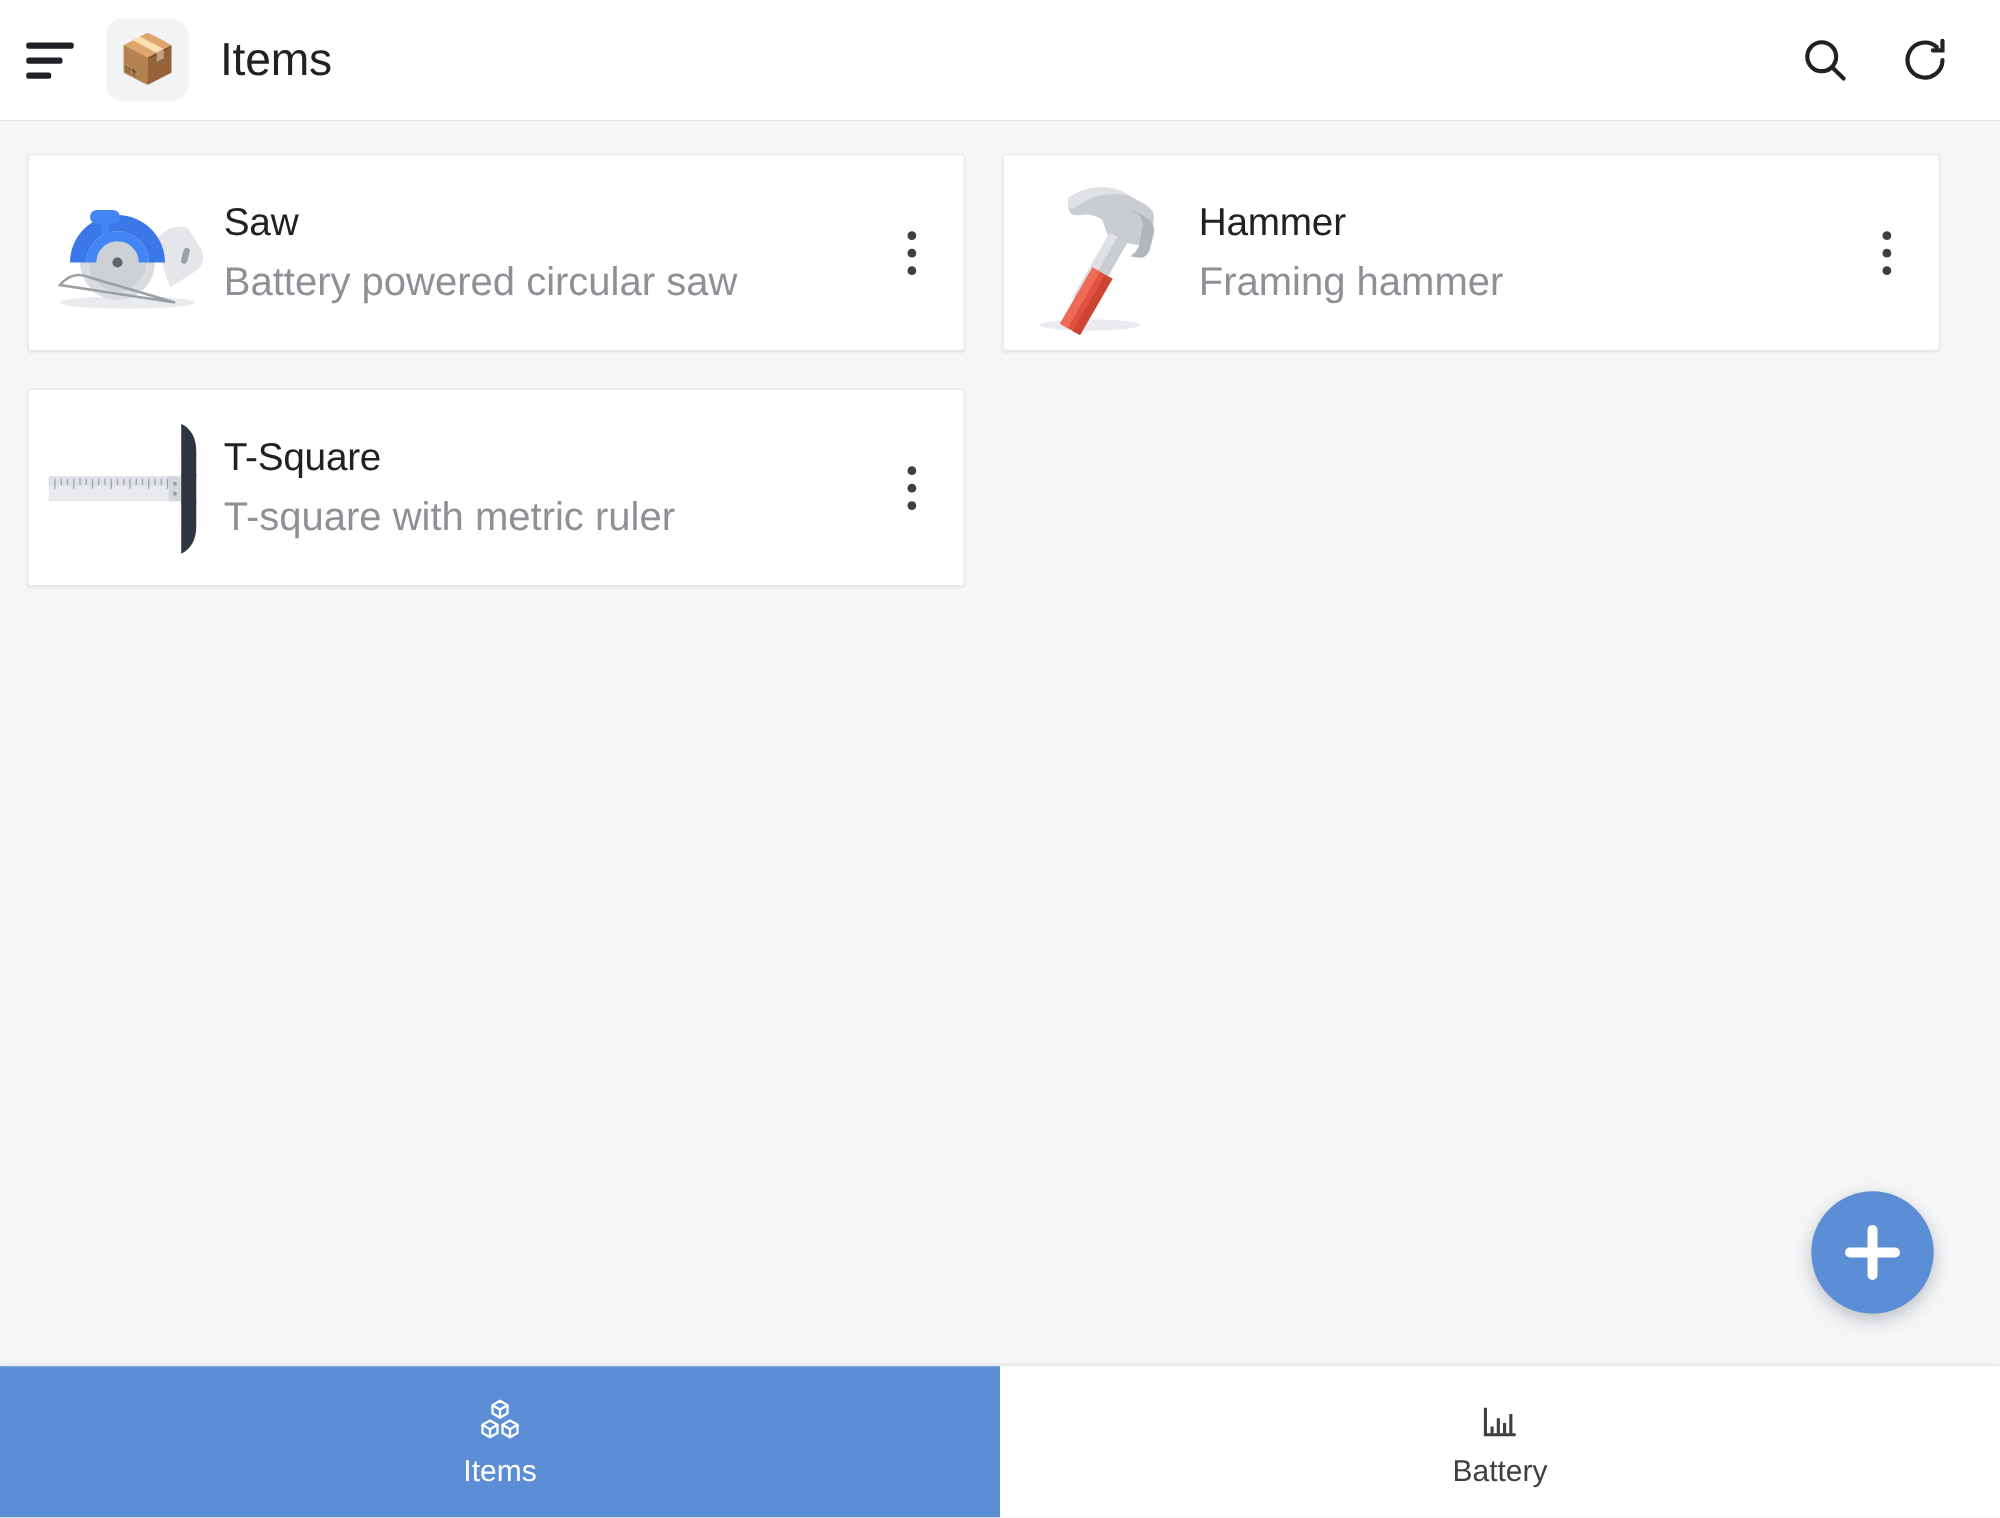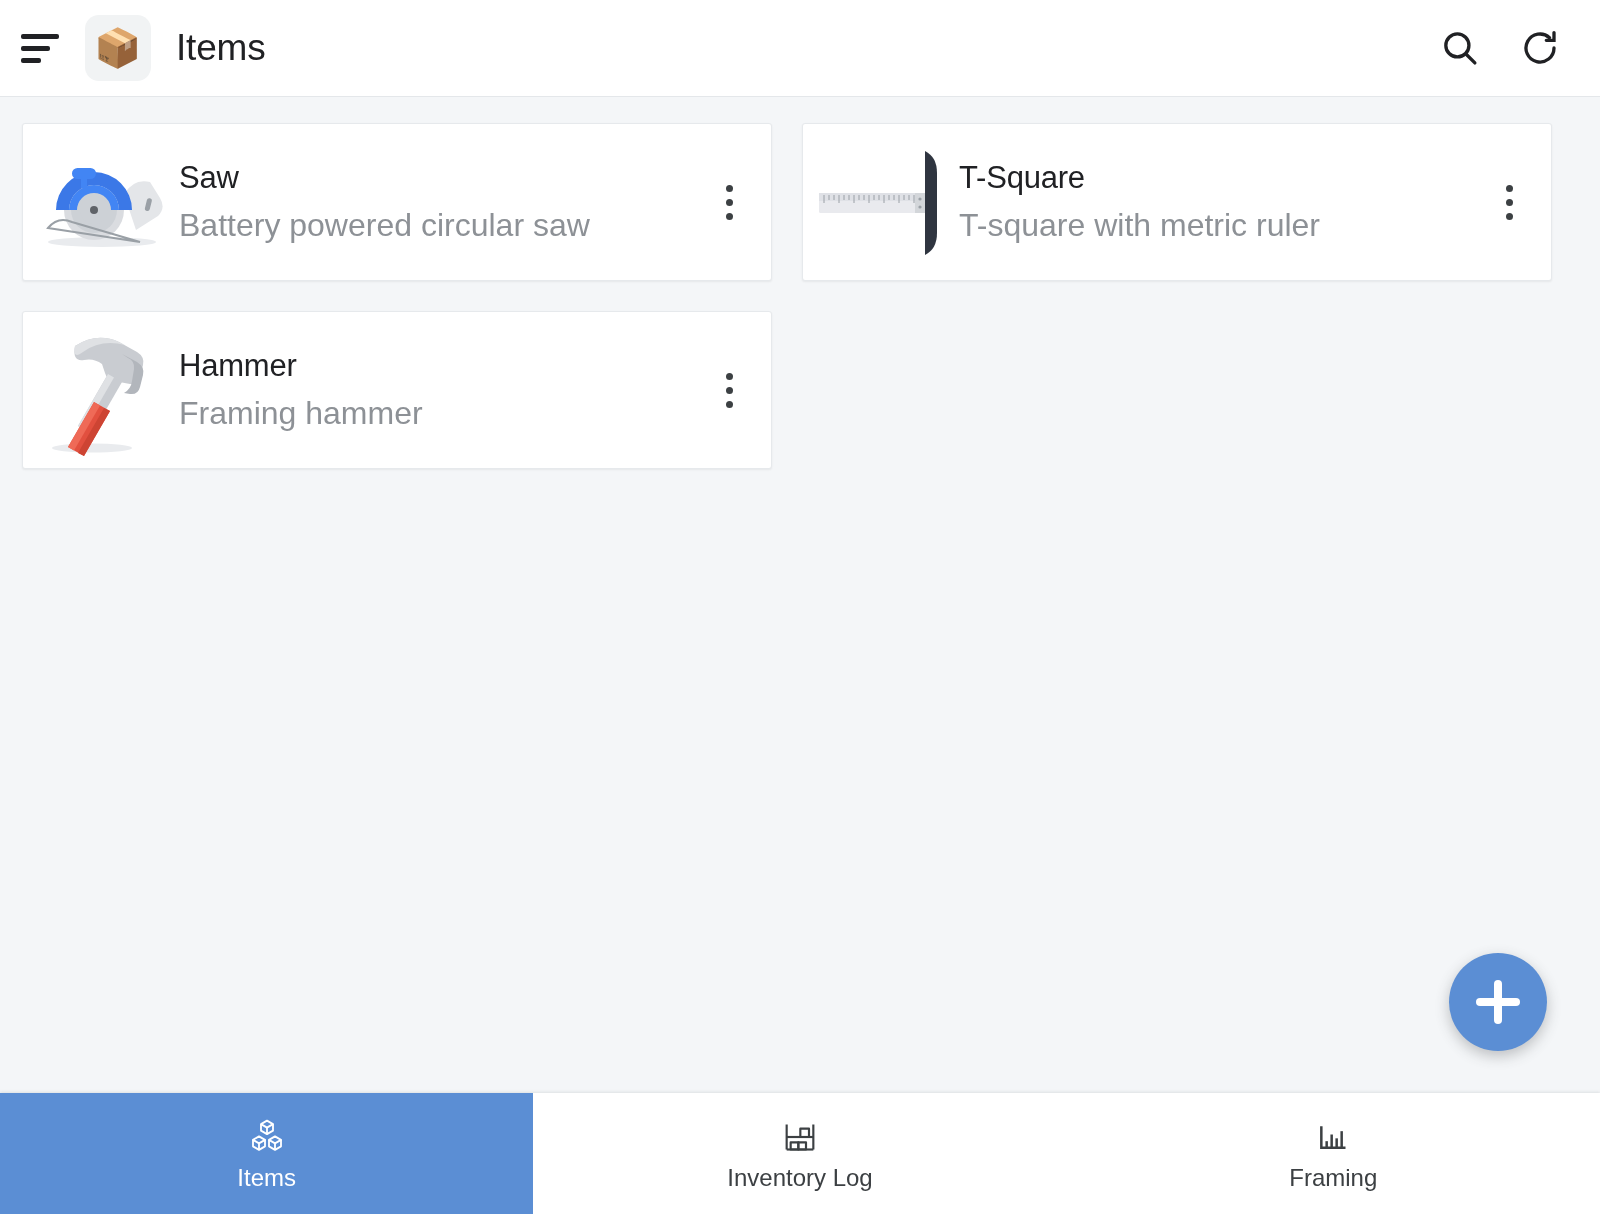--- a/index.html
+++ b/index.html
@@ -236,20 +236,50 @@
 
             <rect x="36" y="18" width="24" height="11" rx="5.5" fill="#4285f4"></rect>
             <rect x="45" y="26" width="6" height="12" fill="#4285f4"></rect>
 
             <path d="M12 78 q10-12 24-6 l68 20 z" fill="none" stroke="#9aa0a6" stroke-width="2"></path>
           </svg>
         </div>
         <div class="card-text">
           <div class="card-title">Saw</div>
           <div class="card-sub">Battery powered circular saw</div>
+        </div>
+        <div class="card-menu">
+          <i></i>
+          <i></i>
+          <i></i>
+        </div>
+      </div>
+
+      <div class="card">
+        <div class="card-thumb">
+          <svg width="120" height="132" viewBox="0 0 120 132">
+            <ellipse cx="52" cy="124" rx="40" ry="4.5" fill="#e9ebee"></ellipse>
+
+            <path d="M35 22 q22-14 44-4 l18 10 q8 5 6 13 l-3 12 q-2 8-10 7 l-16-3 q-7-1-9-8
+                     l-3-9 q-8-6-18-4 q-12 2-9-14 z" fill="#c9ccd1"></path>
+            <path d="M35 22 q22-14 44-4 l6 3 q-24-6-42 7 q-11 8-8 -6 z" fill="#dfe1e4"></path>
+            <path d="M82 30 l15 8 q8 5 6 13 l-3 12 q-2 8-10 7 l-6-1 q7-4 8-12 l2-12
+                     q1-8-6-11 z" fill="#b2b6bc"></path>
+
+            <path d="M68 50 l14 8 l-30 52 l-14-8 z" fill="#c9ccd1"></path>
+            <path d="M68 50 l6 3.5 l-30 52 l-6-3.5 z" fill="#dfe1e4"></path>
+
+            <path d="M54 78 l16 9 l-26 45 l-16-9 z" fill="#e2503f"></path>
+            <path d="M54 78 l6 3.5 l-26 45 l-6-3.5 z" fill="#ef6a57"></path>
+            <path d="M64 84 l6 3 l-26 45 l-6-3 z" fill="#cd4433"></path>
+          </svg>
+        </div>
+        <div class="card-text">
+          <div class="card-title">Hammer</div>
+          <div class="card-sub">Framing hammer</div>
         </div>
         <div class="card-menu">
           <i></i>
           <i></i>
           <i></i>
         </div>
       </div>
 
       <div class="card">
         <div class="card-thumb">
@@ -295,50 +325,20 @@
           <div class="card-title">T-Square</div>
           <div class="card-sub">T-square with metric ruler</div>
         </div>
         <div class="card-menu">
           <i></i>
           <i></i>
           <i></i>
         </div>
       </div>
 
-      <div class="card">
-        <div class="card-thumb">
-          <svg width="120" height="132" viewBox="0 0 120 132">
-            <ellipse cx="52" cy="124" rx="40" ry="4.5" fill="#e9ebee"></ellipse>
-
-            <path d="M35 22 q22-14 44-4 l18 10 q8 5 6 13 l-3 12 q-2 8-10 7 l-16-3 q-7-1-9-8
-                     l-3-9 q-8-6-18-4 q-12 2-9-14 z" fill="#c9ccd1"></path>
-            <path d="M35 22 q22-14 44-4 l6 3 q-24-6-42 7 q-11 8-8 -6 z" fill="#dfe1e4"></path>
-            <path d="M82 30 l15 8 q8 5 6 13 l-3 12 q-2 8-10 7 l-6-1 q7-4 8-12 l2-12
-                     q1-8-6-11 z" fill="#b2b6bc"></path>
-
-            <path d="M68 50 l14 8 l-30 52 l-14-8 z" fill="#c9ccd1"></path>
-            <path d="M68 50 l6 3.5 l-30 52 l-6-3.5 z" fill="#dfe1e4"></path>
-
-            <path d="M54 78 l16 9 l-26 45 l-16-9 z" fill="#e2503f"></path>
-            <path d="M54 78 l6 3.5 l-26 45 l-6-3.5 z" fill="#ef6a57"></path>
-            <path d="M64 84 l6 3 l-26 45 l-6-3 z" fill="#cd4433"></path>
-          </svg>
-        </div>
-        <div class="card-text">
-          <div class="card-title">Hammer</div>
-          <div class="card-sub">Framing hammer</div>
-        </div>
-        <div class="card-menu">
-          <i></i>
-          <i></i>
-          <i></i>
-        </div>
-      </div>
-
     </div>
 
     <button class="fab">
       <span class="bar-h"></span>
       <span class="bar-v"></span>
     </button>
 
   </div>
 
   <div class="bottom-nav">
@@ -353,42 +353,28 @@
           <polyline points="3.6,13.7 3.6,17.6 7.2,19.7 10.8,17.6 10.8,13.7"></polyline>
           <line x1="7.2" y1="15.8" x2="7.2" y2="19.7"></line>
           <polygon points="16.8,11.6 20.4,13.7 16.8,15.8 13.2,13.7"></polygon>
           <polyline points="13.2,13.7 13.2,17.6 16.8,19.7 20.4,17.6 20.4,13.7"></polyline>
           <line x1="16.8" y1="15.8" x2="16.8" y2="19.7"></line>
         </svg>
       </span>
       <span class="nav-label">Items</span>
     </div>
 
-    <div class="nav-item">
-      <span class="nav-icon">
-        <svg width="40" height="40" viewBox="0 0 24 24" fill="none" stroke="#3c4043" stroke-width="1.3" stroke-linejoin="round">
-          <line x1="4" y1="4.5" x2="4" y2="19.5"></line>
-          <line x1="20" y1="4.5" x2="20" y2="19.5"></line>
-          <line x1="4" y1="12" x2="20" y2="12"></line>
-          <line x1="4" y1="19.5" x2="20" y2="19.5"></line>
-          <rect x="12.2" y="7" width="5.2" height="5"></rect>
-          <rect x="6.4" y="15.2" width="4.6" height="4.3"></rect>
-          <rect x="11" y="15.2" width="4.6" height="4.3"></rect>
-        </svg>
-      </span>
-      <span class="nav-label">Inventory Log</span>
-    </div>
 
     <div class="nav-item">
       <span class="nav-icon">
         <svg width="40" height="40" viewBox="0 0 24 24" fill="none" stroke="#3c4043" stroke-width="1.5" stroke-linecap="butt">
           <polyline points="5,5.5 5,18.5 19.5,18.5"></polyline>
           <line x1="8.2" y1="14.5" x2="8.2" y2="18"></line>
           <line x1="11.2" y1="10.5" x2="11.2" y2="18"></line>
           <line x1="14.2" y1="12.8" x2="14.2" y2="18"></line>
           <line x1="17.2" y1="8.5" x2="17.2" y2="18"></line>
         </svg>
       </span>
-      <span class="nav-label">Framing</span>
+      <span class="nav-label">Battery</span>
     </div>
 
   </div>
 </div>
 
 </body></html>

